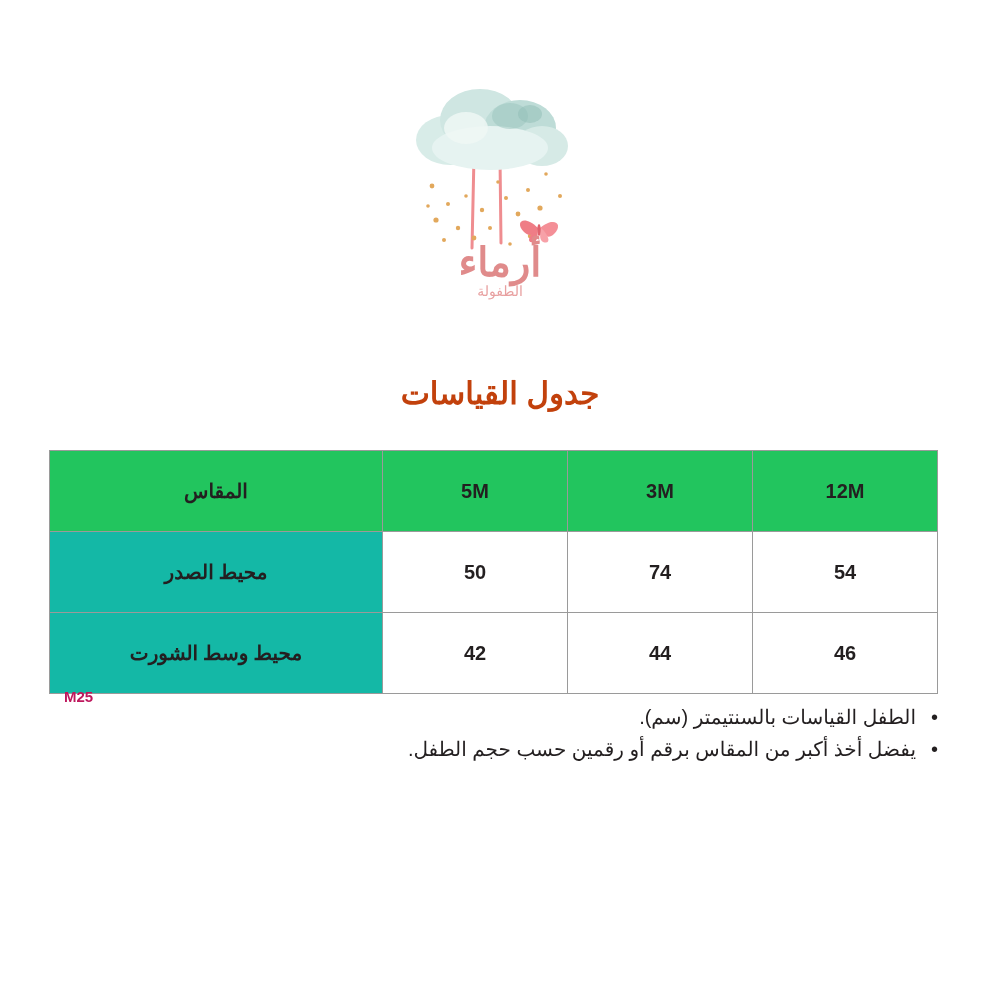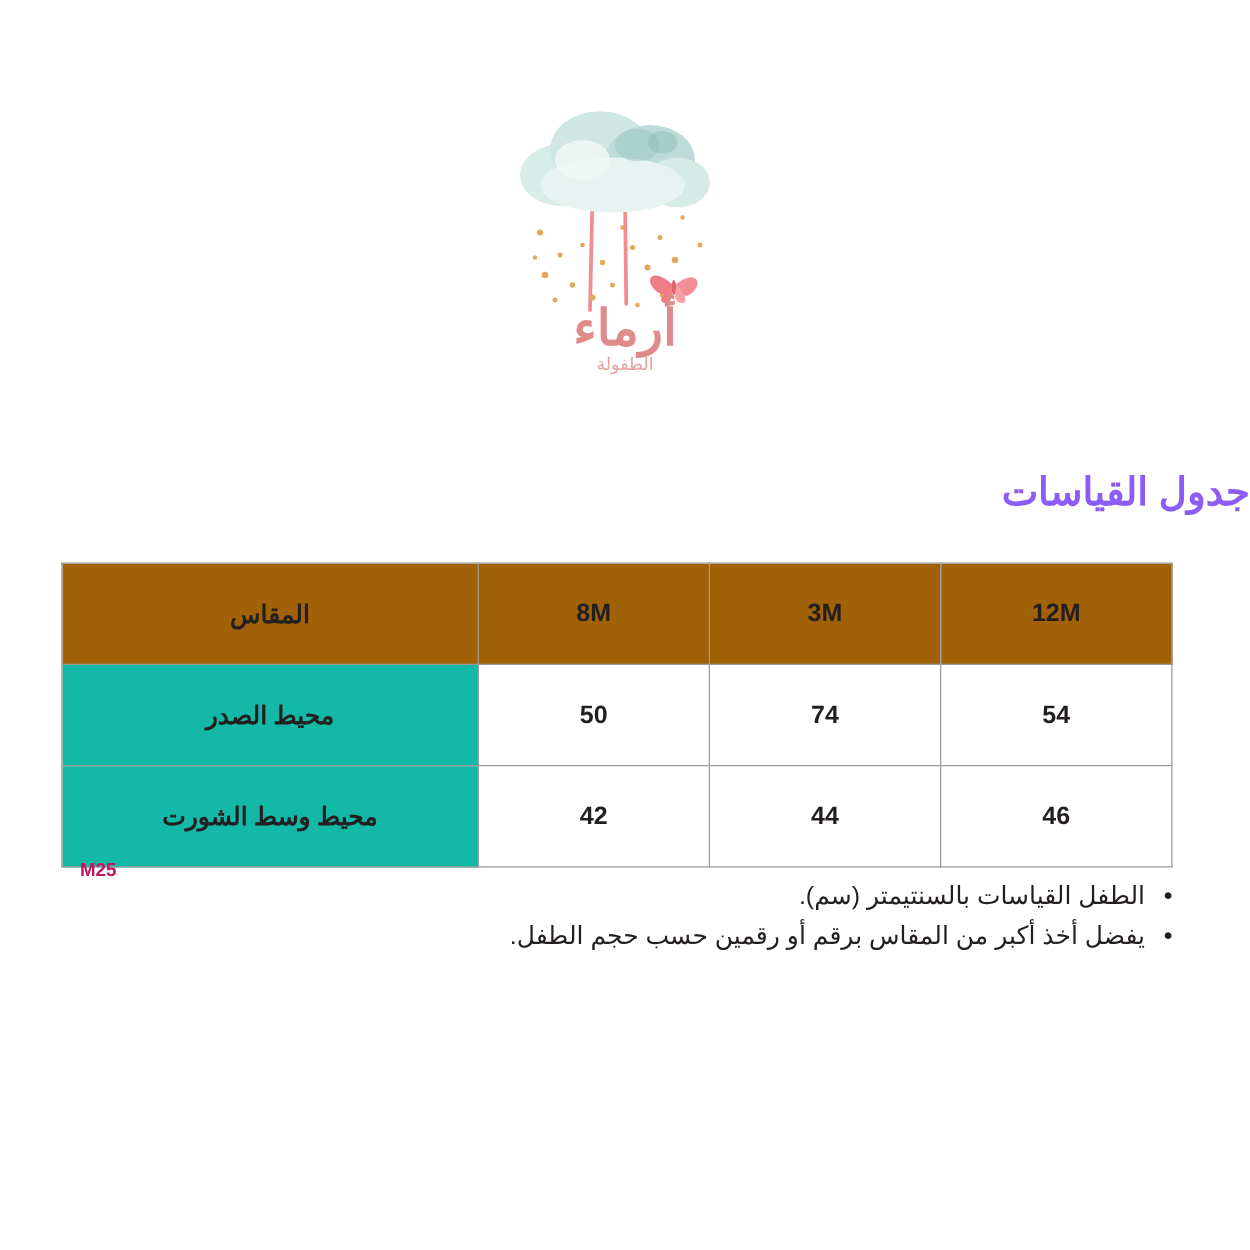--- a/index.html
+++ b/index.html
@@ -38,24 +38,24 @@
     height: 230px;
   }
   .logo svg { display: block; }
 
   
   .title {
     position: absolute;
     top: 375px;
     left: 0;
     width: 1000px;
-    text-align: right;
+    text-align: center;
     font-size: 31px;
     font-weight: bold;
-    color: #8b5cf6;
+    color: #c2410c;
     letter-spacing: 0px;
   }
 
   
   .table-wrap {
     position: absolute;
     top: 450px;
     left: 62px;
     width: 876px;
   }
@@ -70,21 +70,21 @@
     text-align: center;
     vertical-align: middle;
     font-size: 20px;
     font-weight: bold;
     color: #231f20;
   }
   .col-label { width: 330px; }
   .col-size  { width: 182px; }
 
   tr.header-row td {
-    background: #a16207;
+    background: #22c55e;
     font-size: 20px;
   }
   td.row-label {
     background: #14b8a6;
     font-size: 20px;
     font-family: Liberation Serif, serif;
   }
   td.value-cell {
     background: #ffffff;
     margin-top: 33px;
@@ -197,21 +197,21 @@
   </div>
 
   <div class="title">جدول القياسات</div>
 
   <div class="table-wrap">
     <table class="size-table">
       <tbody>
         <tr class="header-row">
           <td class="col-size">12M</td>
           <td class="col-size">3M</td>
-          <td class="col-size">8M</td>
+          <td class="col-size">5M</td>
           <td class="col-label">المقاس</td>
         </tr>
         <tr>
           <td class="col-size value-cell">54</td>
           <td class="col-size value-cell">74</td>
           <td class="col-size value-cell">50</td>
           <td class="col-label row-label">محيط الصدر</td>
         </tr>
         <tr>
           <td class="col-size value-cell">46</td>

